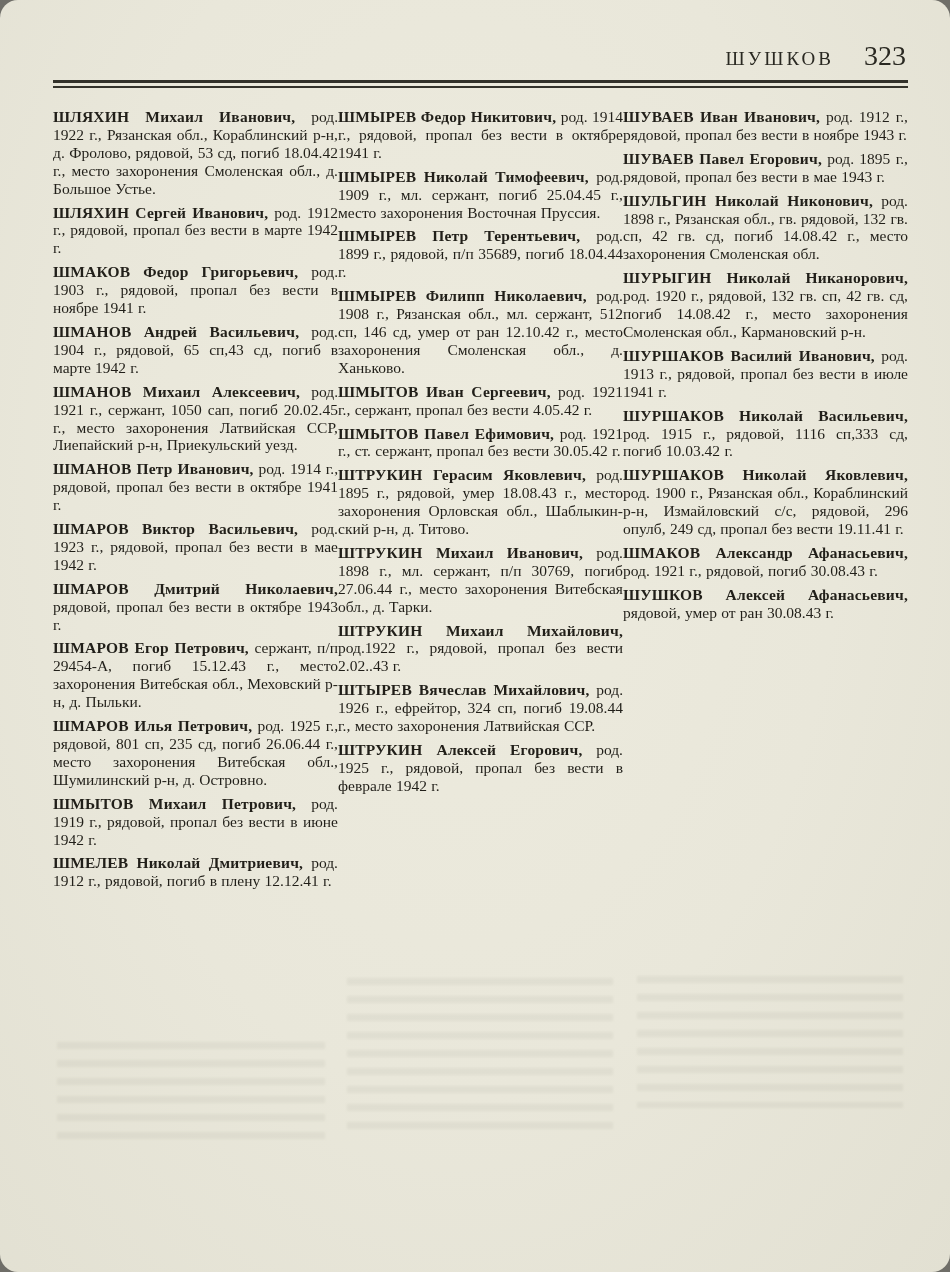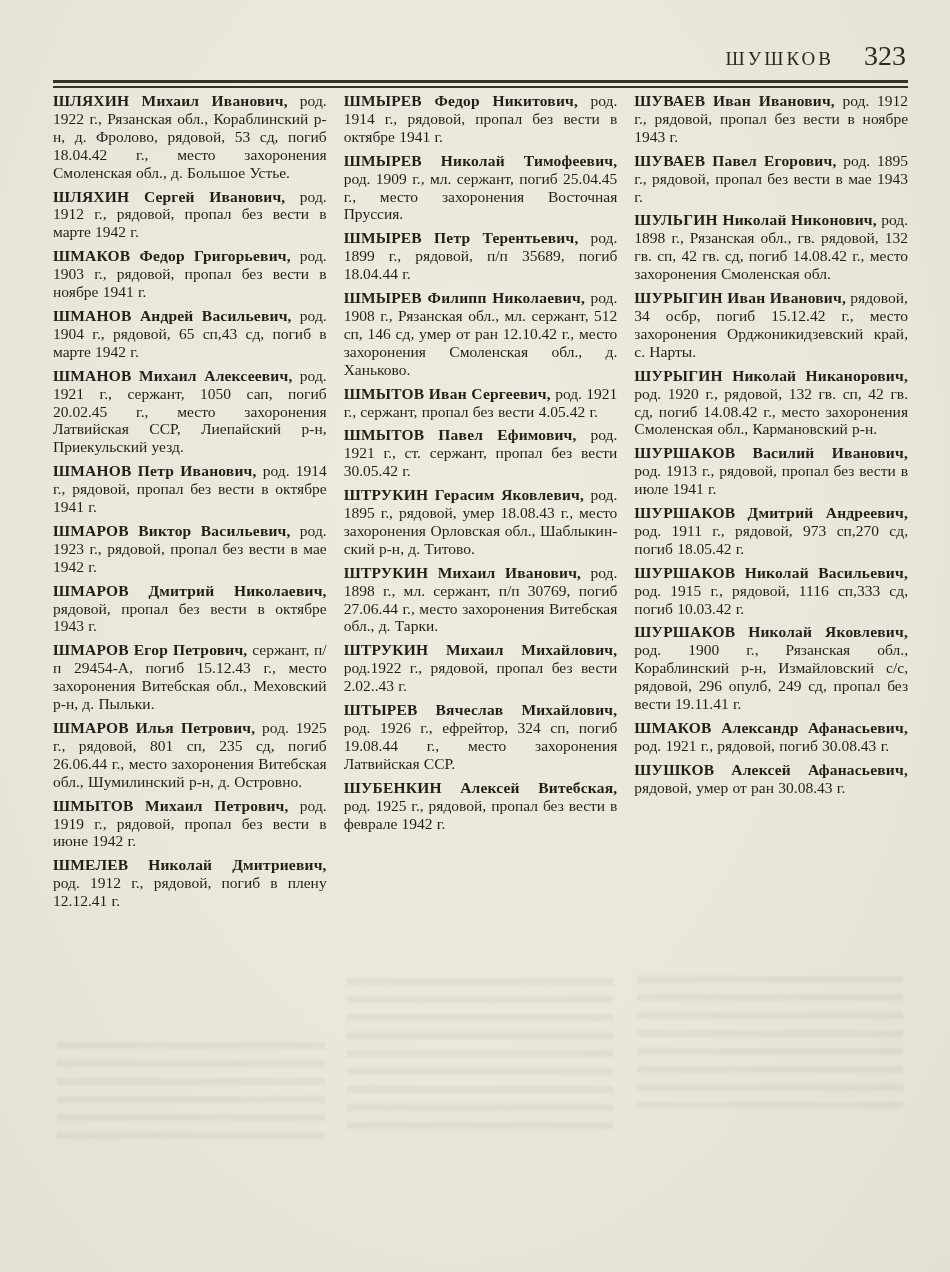--- a/index.html
+++ b/index.html
@@ -6,33 +6,34 @@
   body{background:#6f6e68;font-family:"Liberation Serif","DejaVu Serif",serif;}
   .page{
     position:relative;
     width:950px;height:1272px;
     margin:0 auto;
     box-sizing:border-box;
     padding:40px 42px 16px 53px;
     background:radial-gradient(ellipse at 48% 38%, #edebde 0%, #e9e7da 55%, #e2e0d2 100%);
     color:#211f19;
     overflow:hidden;
+    border-radius:18px;
   }
   .masthead{
     display:flex;justify-content:flex-end;align-items:baseline;
     gap:30px;padding-right:2px;height:32px;
   }
   .running-head{font-size:19px;letter-spacing:3px;font-weight:normal;color:#2a2922;}
   .page-number{font-size:28px;color:#2a2922;}
   .rule{
     margin-top:8px;height:3px;
     border-top:3px solid #33322b;
     border-bottom:2px solid #33322b;
   }
-  .columns{display:flex;gap:17px;margin-top:4px;}
+  .columns{display:flex;margin-top:20px;}
   .col{flex:1;min-width:0;text-align:justify;}
   .entry{
     margin:0 0 6px 0;
     font-size:15.5px;
     line-height:17.9px;
     word-spacing:0.4px;
   }
   .entry-name{font-weight:bold;letter-spacing:0.2px;}
   
   .ghost{
@@ -79,30 +80,28 @@
         <p class="entry"><b class="entry-name">ШМЫРЕВ Федор Никитович,</b> род. 1914 г., рядовой, пропал без вести в октябре 1941 г.</p>
         <p class="entry"><b class="entry-name">ШМЫРЕВ Николай Тимофеевич,</b> род. 1909 г., мл. сержант, погиб 25.04.45 г., место захоронения Восточная Пруссия.</p>
         <p class="entry"><b class="entry-name">ШМЫРЕВ Петр Терентьевич,</b> род. 1899 г., рядовой, п/п 35689, погиб 18.04.44 г.</p>
         <p class="entry"><b class="entry-name">ШМЫРЕВ Филипп Николаевич,</b> род. 1908 г., Рязанская обл., мл. сержант, 512 сп, 146 сд, умер от ран 12.10.42 г., место захоронения Смоленская обл., д. Ханьково.</p>
         <p class="entry"><b class="entry-name">ШМЫТОВ Иван Сергеевич,</b> род. 1921 г., сержант, пропал без вести 4.05.42 г.</p>
         <p class="entry"><b class="entry-name">ШМЫТОВ Павел Ефимович,</b> род. 1921 г., ст. сержант, пропал без вести 30.05.42 г.</p>
         <p class="entry"><b class="entry-name">ШТРУКИН Герасим Яковлевич,</b> род. 1895 г., рядовой, умер 18.08.43 г., место захоронения Орловская обл., Шаблыкин-ский р-н, д. Титово.</p>
         <p class="entry"><b class="entry-name">ШТРУКИН Михаил Иванович,</b> род. 1898 г., мл. сержант, п/п 30769, погиб 27.06.44 г., место захоронения Витебская обл., д. Тарки.</p>
         <p class="entry"><b class="entry-name">ШТРУКИН Михаил Михайлович,</b> род.1922 г., рядовой, пропал без вести 2.02..43 г.</p>
         <p class="entry"><b class="entry-name">ШТЫРЕВ Вячеслав Михайлович,</b> род. 1926 г., ефрейтор, 324 сп, погиб 19.08.44 г., место захоронения Латвийская ССР.</p>
-        <p class="entry"><b class="entry-name">ШУБЕНКИН Алексей Витебская,</b> род. 1925 г., рядовой, пропал без вести в феврале 1942 г.</p>
+        <p class="entry"><b class="entry-name">ШТРУКИН Алексей Егорович,</b> род. 1925 г., рядовой, пропал без вести в феврале 1942 г.</p>
       </section>
     <section class="col">
         <p class="entry"><b class="entry-name">ШУВАЕВ Иван Иванович,</b> род. 1912 г., рядовой, пропал без вести в ноябре 1943 г.</p>
         <p class="entry"><b class="entry-name">ШУВАЕВ Павел Егорович,</b> род. 1895 г., рядовой, пропал без вести в мае 1943 г.</p>
         <p class="entry"><b class="entry-name">ШУЛЬГИН Николай Никонович,</b> род. 1898 г., Рязанская обл., гв. рядовой, 132 гв. сп, 42 гв. сд, погиб 14.08.42 г., место захоронения Смоленская обл.</p>
-        <p class="entry"><b class="entry-name">ШУРЫГИН Иван Иванович,</b> рядовой, 34 осбр, погиб 15.12.42 г., место захоронения Орджоникидзевский край, с. Нарты.</p>
         <p class="entry"><b class="entry-name">ШУРЫГИН Николай Никанорович,</b> род. 1920 г., рядовой, 132 гв. сп, 42 гв. сд, погиб 14.08.42 г., место захоронения Смоленская обл., Кармановский р-н.</p>
         <p class="entry"><b class="entry-name">ШУРШАКОВ Василий Иванович,</b> род. 1913 г., рядовой, пропал без вести в июле 1941 г.</p>
-        <p class="entry"><b class="entry-name">ШУРШАКОВ Дмитрий Андреевич,</b> род. 1911 г., рядовой, 973 сп,270 сд, погиб 18.05.42 г.</p>
         <p class="entry"><b class="entry-name">ШУРШАКОВ Николай Васильевич,</b> род. 1915 г., рядовой, 1116 сп,333 сд, погиб 10.03.42 г.</p>
         <p class="entry"><b class="entry-name">ШУРШАКОВ Николай Яковлевич,</b> род. 1900 г., Рязанская обл., Кораблинский р-н, Измайловский с/с, рядовой, 296 опулб, 249 сд, пропал без вести 19.11.41 г.</p>
         <p class="entry"><b class="entry-name">ШМАКОВ Александр Афанасьевич,</b> род. 1921 г., рядовой, погиб 30.08.43 г.</p>
         <p class="entry"><b class="entry-name">ШУШКОВ Алексей Афанасьевич,</b> рядовой, умер от ран 30.08.43 г.</p>
       </section>
   </main>
 
   <div class="ghost ghost-1"></div>
   <div class="ghost ghost-2"></div>
   <div class="ghost ghost-3"></div>

